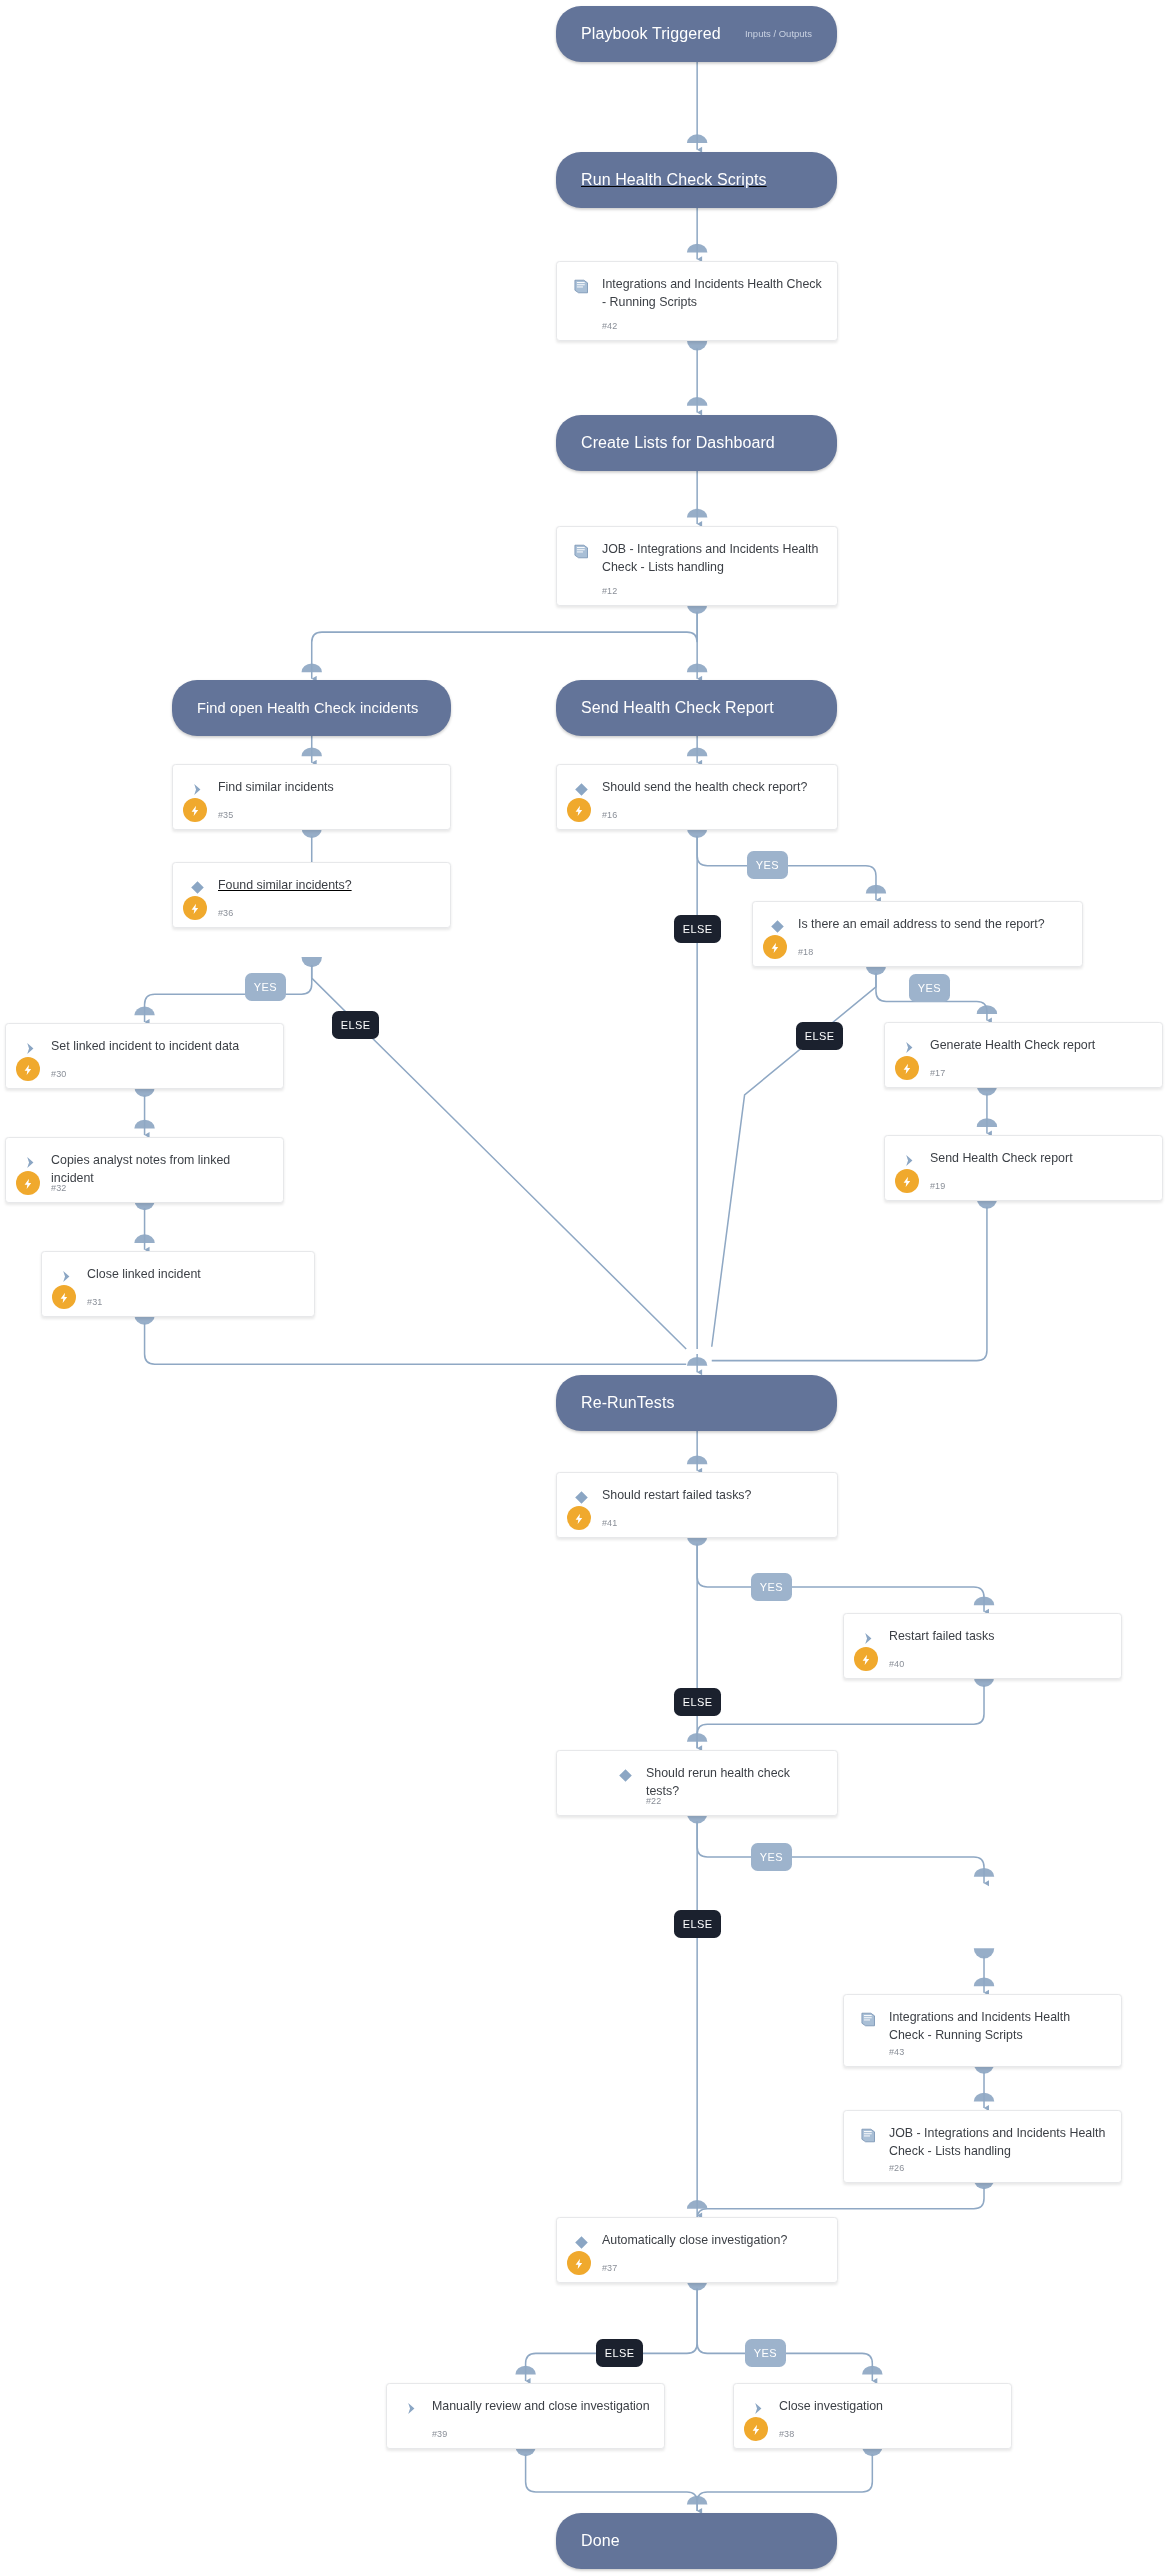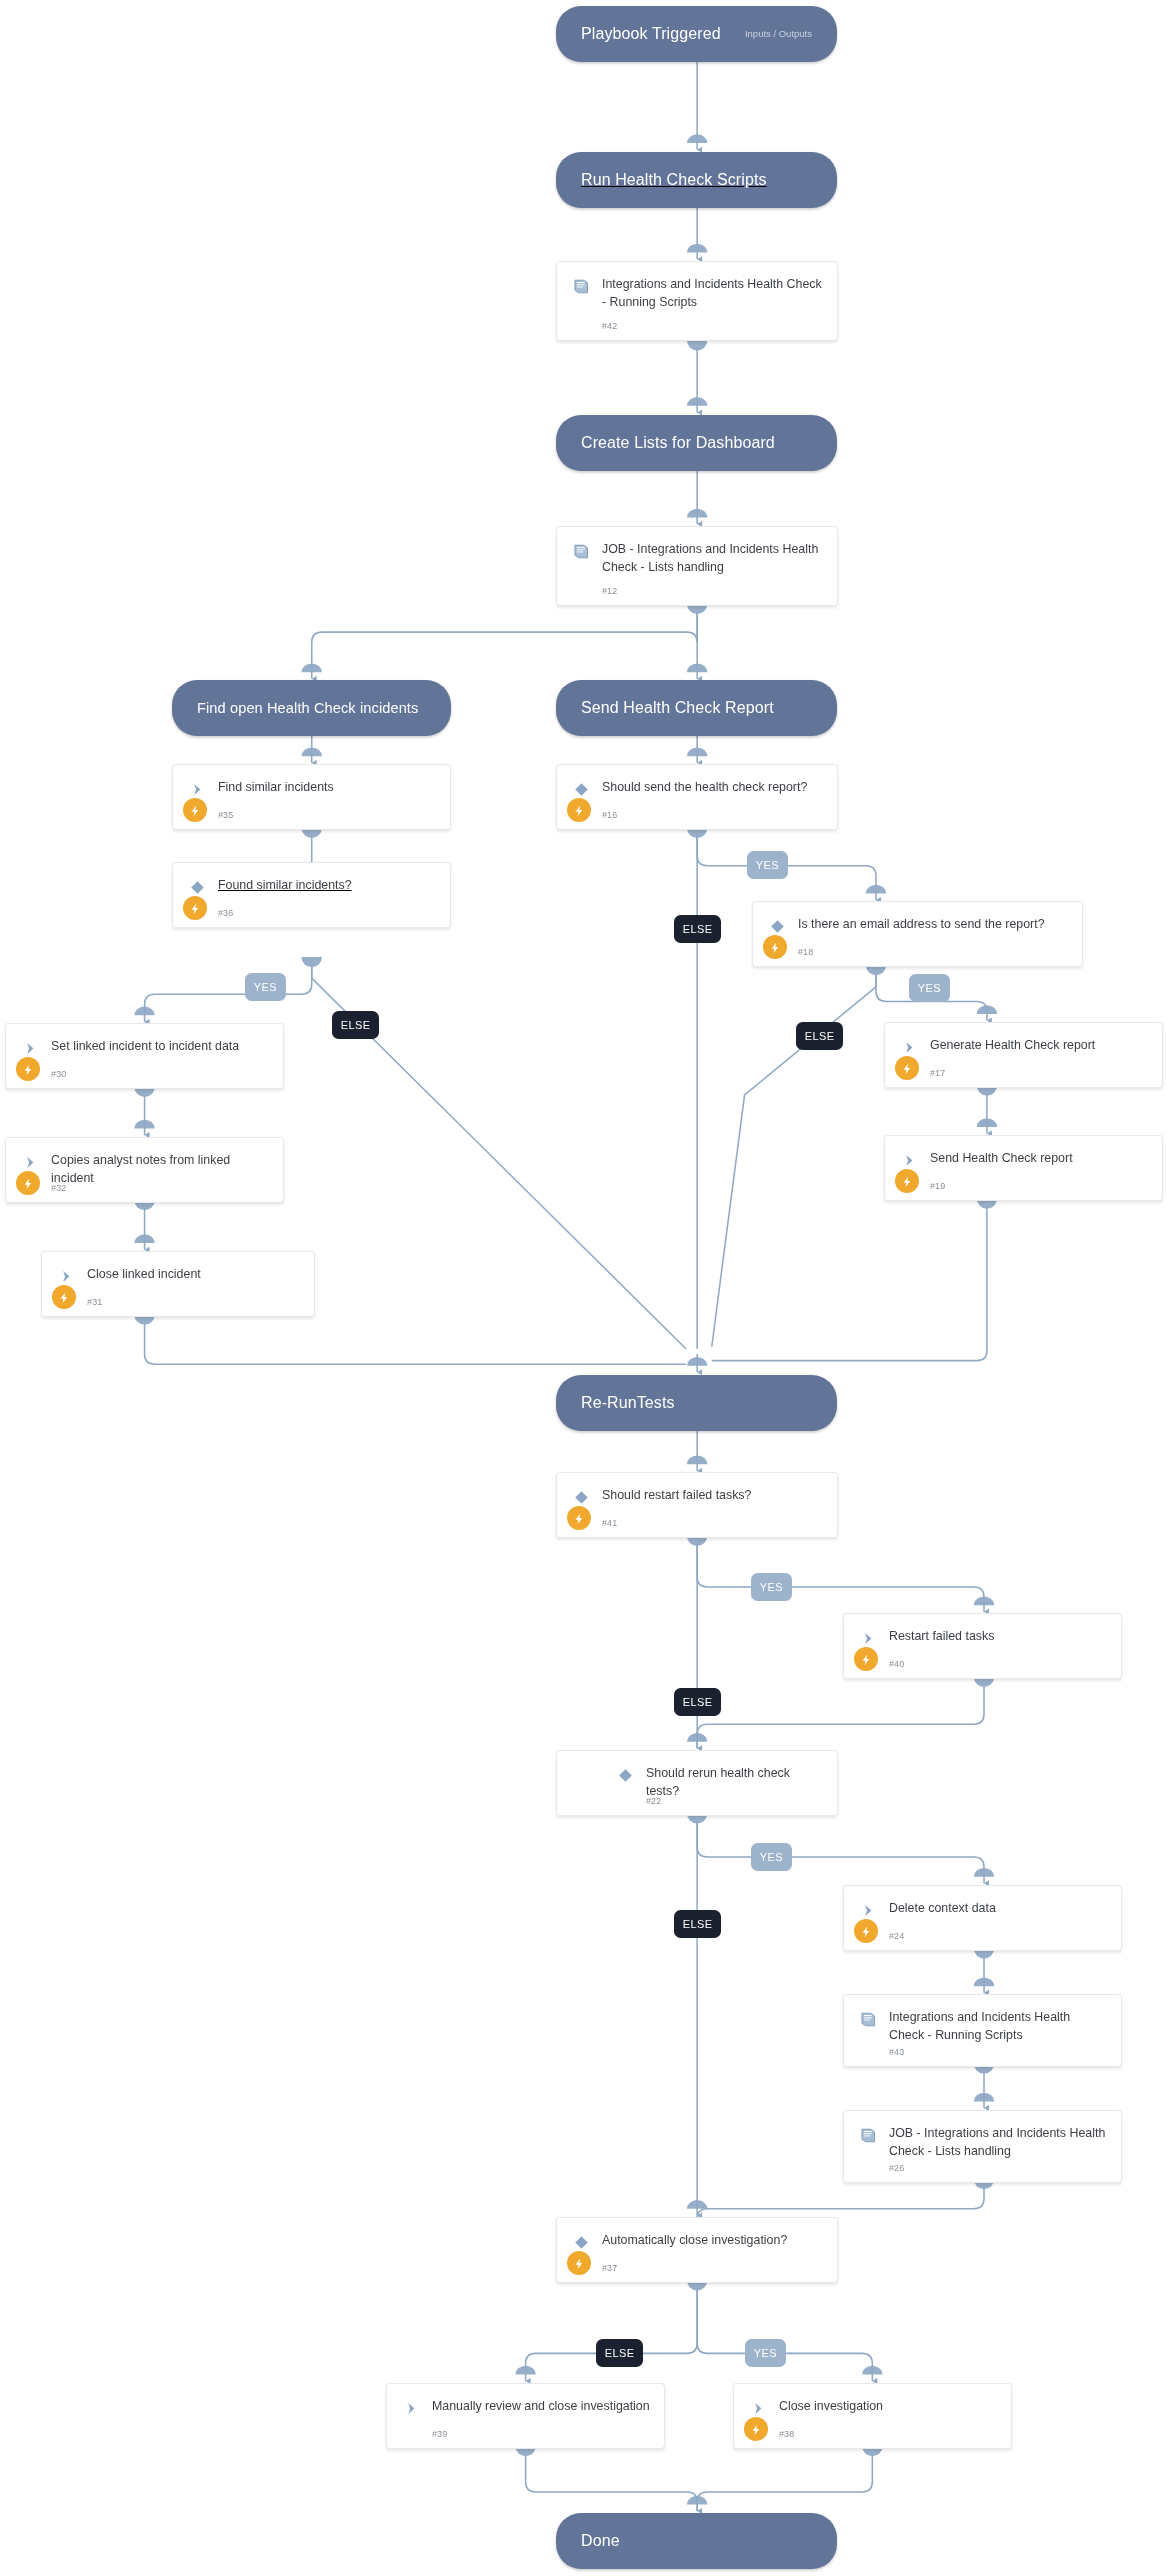--- a/index.html
+++ b/index.html
@@ -499,36 +499,20 @@
       <span class="ic">
         <svg viewBox="0 0 26 26">
             <path d="M13 4.4 21.6 13 13 21.6 4.4 13Z" fill="#8ba6c4"></path>
           </svg>
       </span>
       <div class="card-title">Should rerun health check tests?</div>
       <div class="card-id">#22</div>
     </div>
   </div>
 
-  <div class="card" style="left:843px; top:1885px; width:279px; height:66px;">
-    <div class="card-inner">
-      <span class="ic">
-        <svg viewBox="0 0 26 26">
-            <path d="M8.5 5.5 L17 13 L8.5 20.5 L11 13 Z" fill="#8ba6c4"></path>
-          </svg>
-      </span>
-      <div class="card-title">Delete context data</div>
-      <span class="bolt">
-        <svg viewBox="0 0 16 16">
-            <path d="M9.6 1 L3.6 9.1 H7.3 L6.4 15 L12.6 6.7 H8.8 Z" fill="#ffffff"></path>
-          </svg>
-      </span>
-      <div class="card-id">#24</div>
-    </div>
-  </div>
 
   <div class="card" style="left:843px; top:1994px; width:279px; height:73px;">
     <div class="card-inner">
       <span class="ic">
         <svg viewBox="0 0 26 26">
             <path d="M4 4.4h12.2l5 3.6v13.6H9L4 18.1z" fill="#a9bfd6" stroke="#7b96b5" stroke-width="1.2" stroke-linejoin="round"></path>
             <path d="M7.3 7.6h9.6M7.3 10.6h9.6M7.3 13.6h7.2" stroke="#ffffff" stroke-width="1.3" stroke-linecap="round"></path>
           </svg>
       </span>
       <div class="card-title">Integrations and Incidents Health Check - Running Scripts</div>

